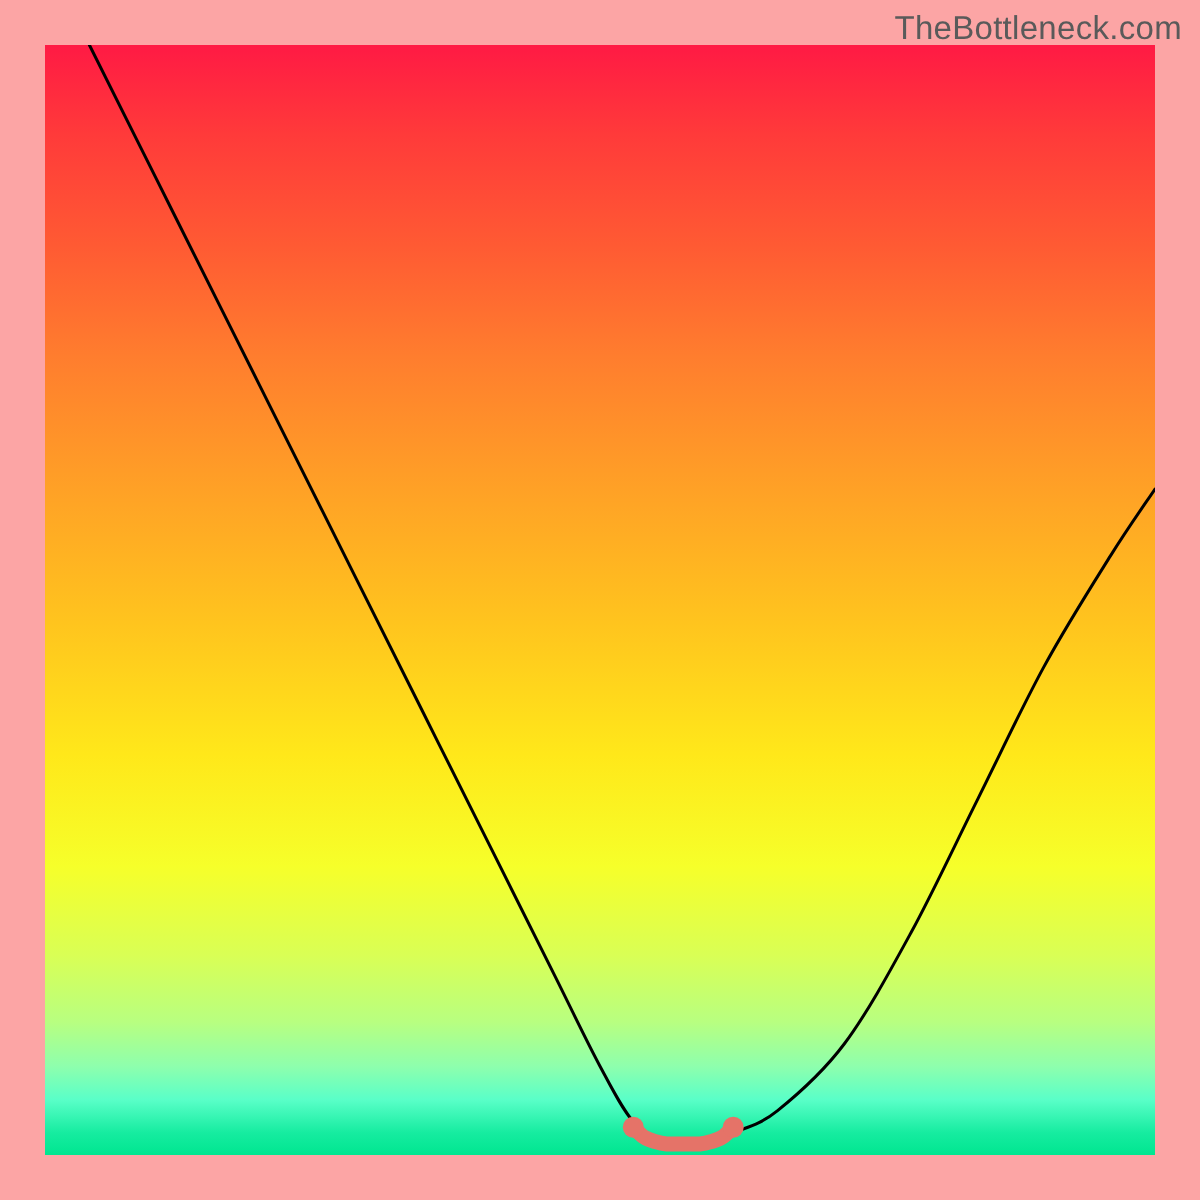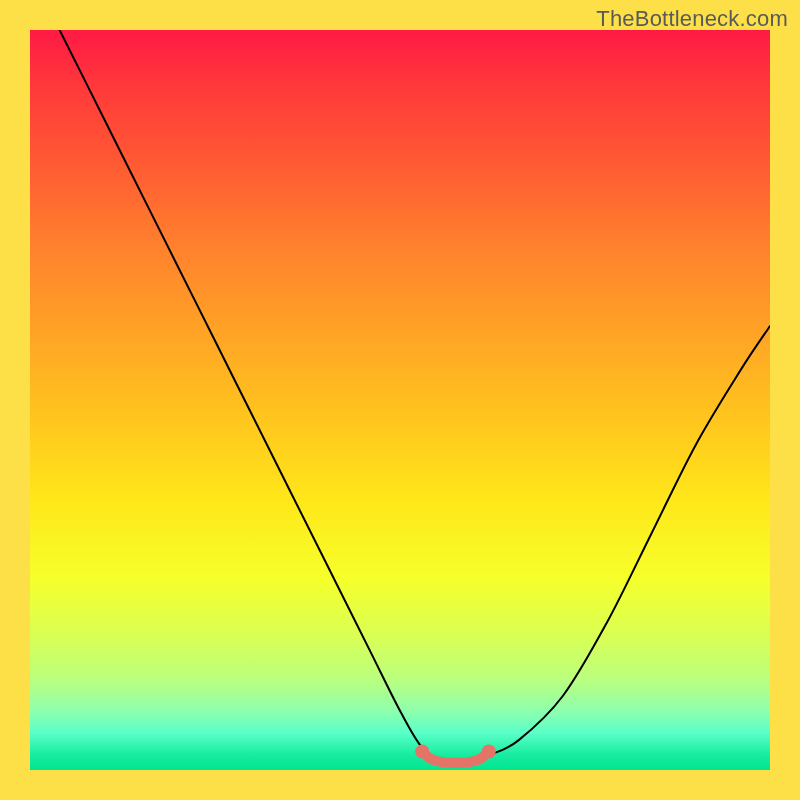--- a/index.html
+++ b/index.html
@@ -8,21 +8,21 @@
     width: 800px;
     height: 800px;
     overflow: hidden;
     background: #000;
     font-family: Arial, Helvetica, sans-serif;
   }
   .frame {
     position: relative;
     width: 800px;
     height: 800px;
-    background: #fde047;
+    background: #fca5a5;
   }
   .plot-area {
     position: absolute;
     left: 30px;
     top: 30px;
     width: 740px;
     height: 740px;
     background: linear-gradient(to bottom,
       #ff1a44 0%,
       #ff3a3a 8%,

